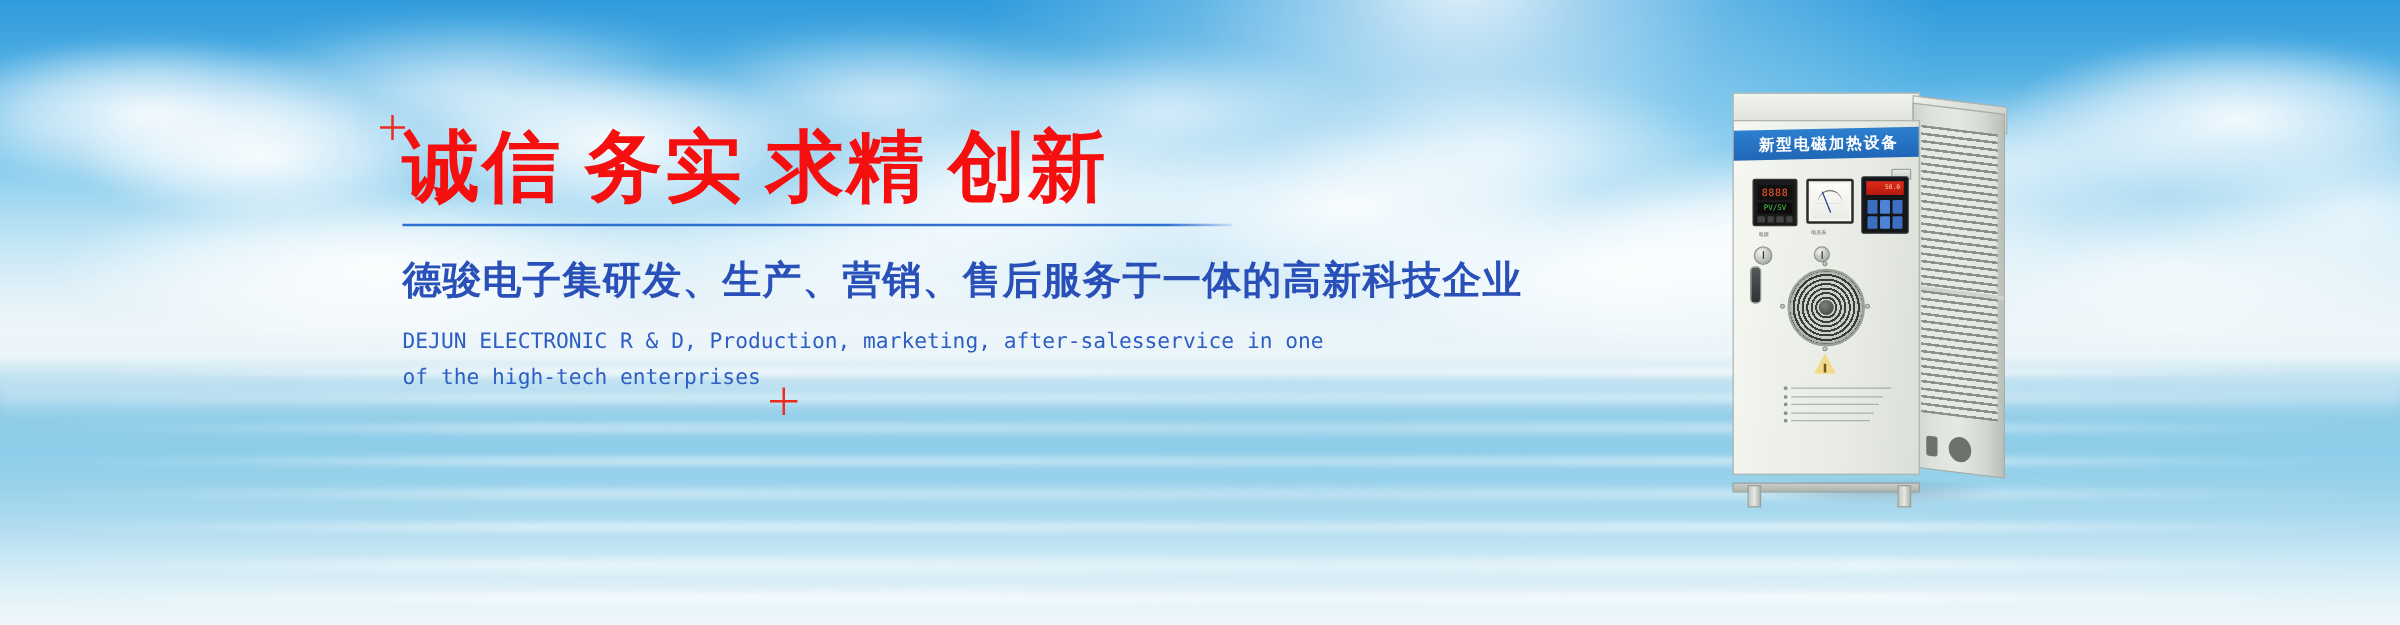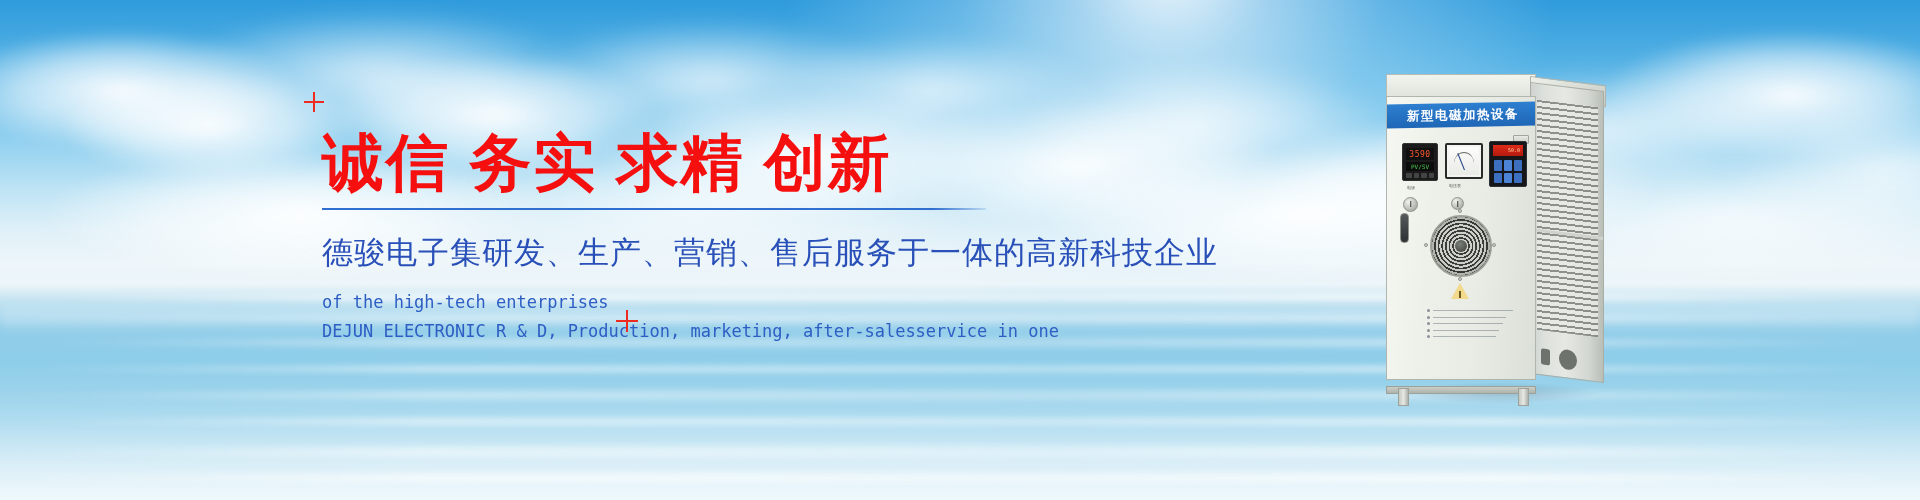--- a/index.html
+++ b/index.html
@@ -80,28 +80,28 @@
   }
 
   
   .copy{
     position:absolute;
     left:322px; top:96px;
     width:700px;
     z-index:30;
   }
   .headline{
-    font-family:Liberation Sans, sans-serif;
+    font-family:Liberation Serif, serif;
     font-size:62px;
     font-weight:700;
     color:#f50f0f;
     letter-spacing:2px;
     line-height:1;
     white-space:nowrap;
-    margin-top:36px;
+    margin-top:7px;
   }
   .subhead-en{
     font-family:"DejaVu Sans Mono","Liberation Mono",monospace;
     font-size:19px;
     color:#f0453c;
     letter-spacing:1px;
     margin-top:20px;
     white-space:nowrap;
   }
   .rule{
@@ -110,21 +110,21 @@
     height:2px;
     background:linear-gradient(90deg,#2f6fd0,#2f6fd0 92%, rgba(47,111,208,.15));
   }
   .cn-line{
     font-family:"Liberation Serif","DejaVu Serif",serif;
     font-size:31px;
     color:#2950b8;
     letter-spacing:1px;
     margin-top:22px;
     white-space:nowrap;
-    font-weight:400;
+    font-weight:700;
   }
   .en-block{
     font-family:"DejaVu Sans Mono","Liberation Mono",monospace;
     font-size:17px;
     color:#2d5ec4;
     line-height:1.72;
     margin-top:14px;
     white-space:nowrap;
   }
 
@@ -391,22 +391,22 @@
   <div class="copy">
 
     <div class="headline">诚信 务实 求精 创新</div>
 
 
     <div class="rule"></div>
 
     <div class="cn-line">德骏电子集研发、生产、营销、售后服务于一体的高新科技企业</div>
 
     <div class="en-block">
+      <div>DEJUN ELECTRONIC R &amp; D, Production, marketing, after-salesservice in one</div>
       <div>of the high-tech enterprises</div>
-      <div>DEJUN ELECTRONIC R &amp; D, Production, marketing, after-salesservice in one</div>
     </div>
 
   </div>
 
   <div class="machine">
     <div class="m-shadow"></div>
 
     <div class="m-top"></div>
     <div class="m-top-b"></div>
 
@@ -422,21 +422,21 @@
       <div class="m-banner">
         <span>新型电磁加热设备</span>
       </div>
 
       <div class="m-badge"></div>
 
       <div class="m-inst">
 
         <div class="inst inst-digital">
           <div class="scr">
-            <i>3590</i>
+            <i>8888</i>
           </div>
           <div class="scr2">
             <i>PV/SV</i>
           </div>
           <div class="btns">
             <b></b>
             <b></b>
             <b></b>
             <b></b>
           </div>

